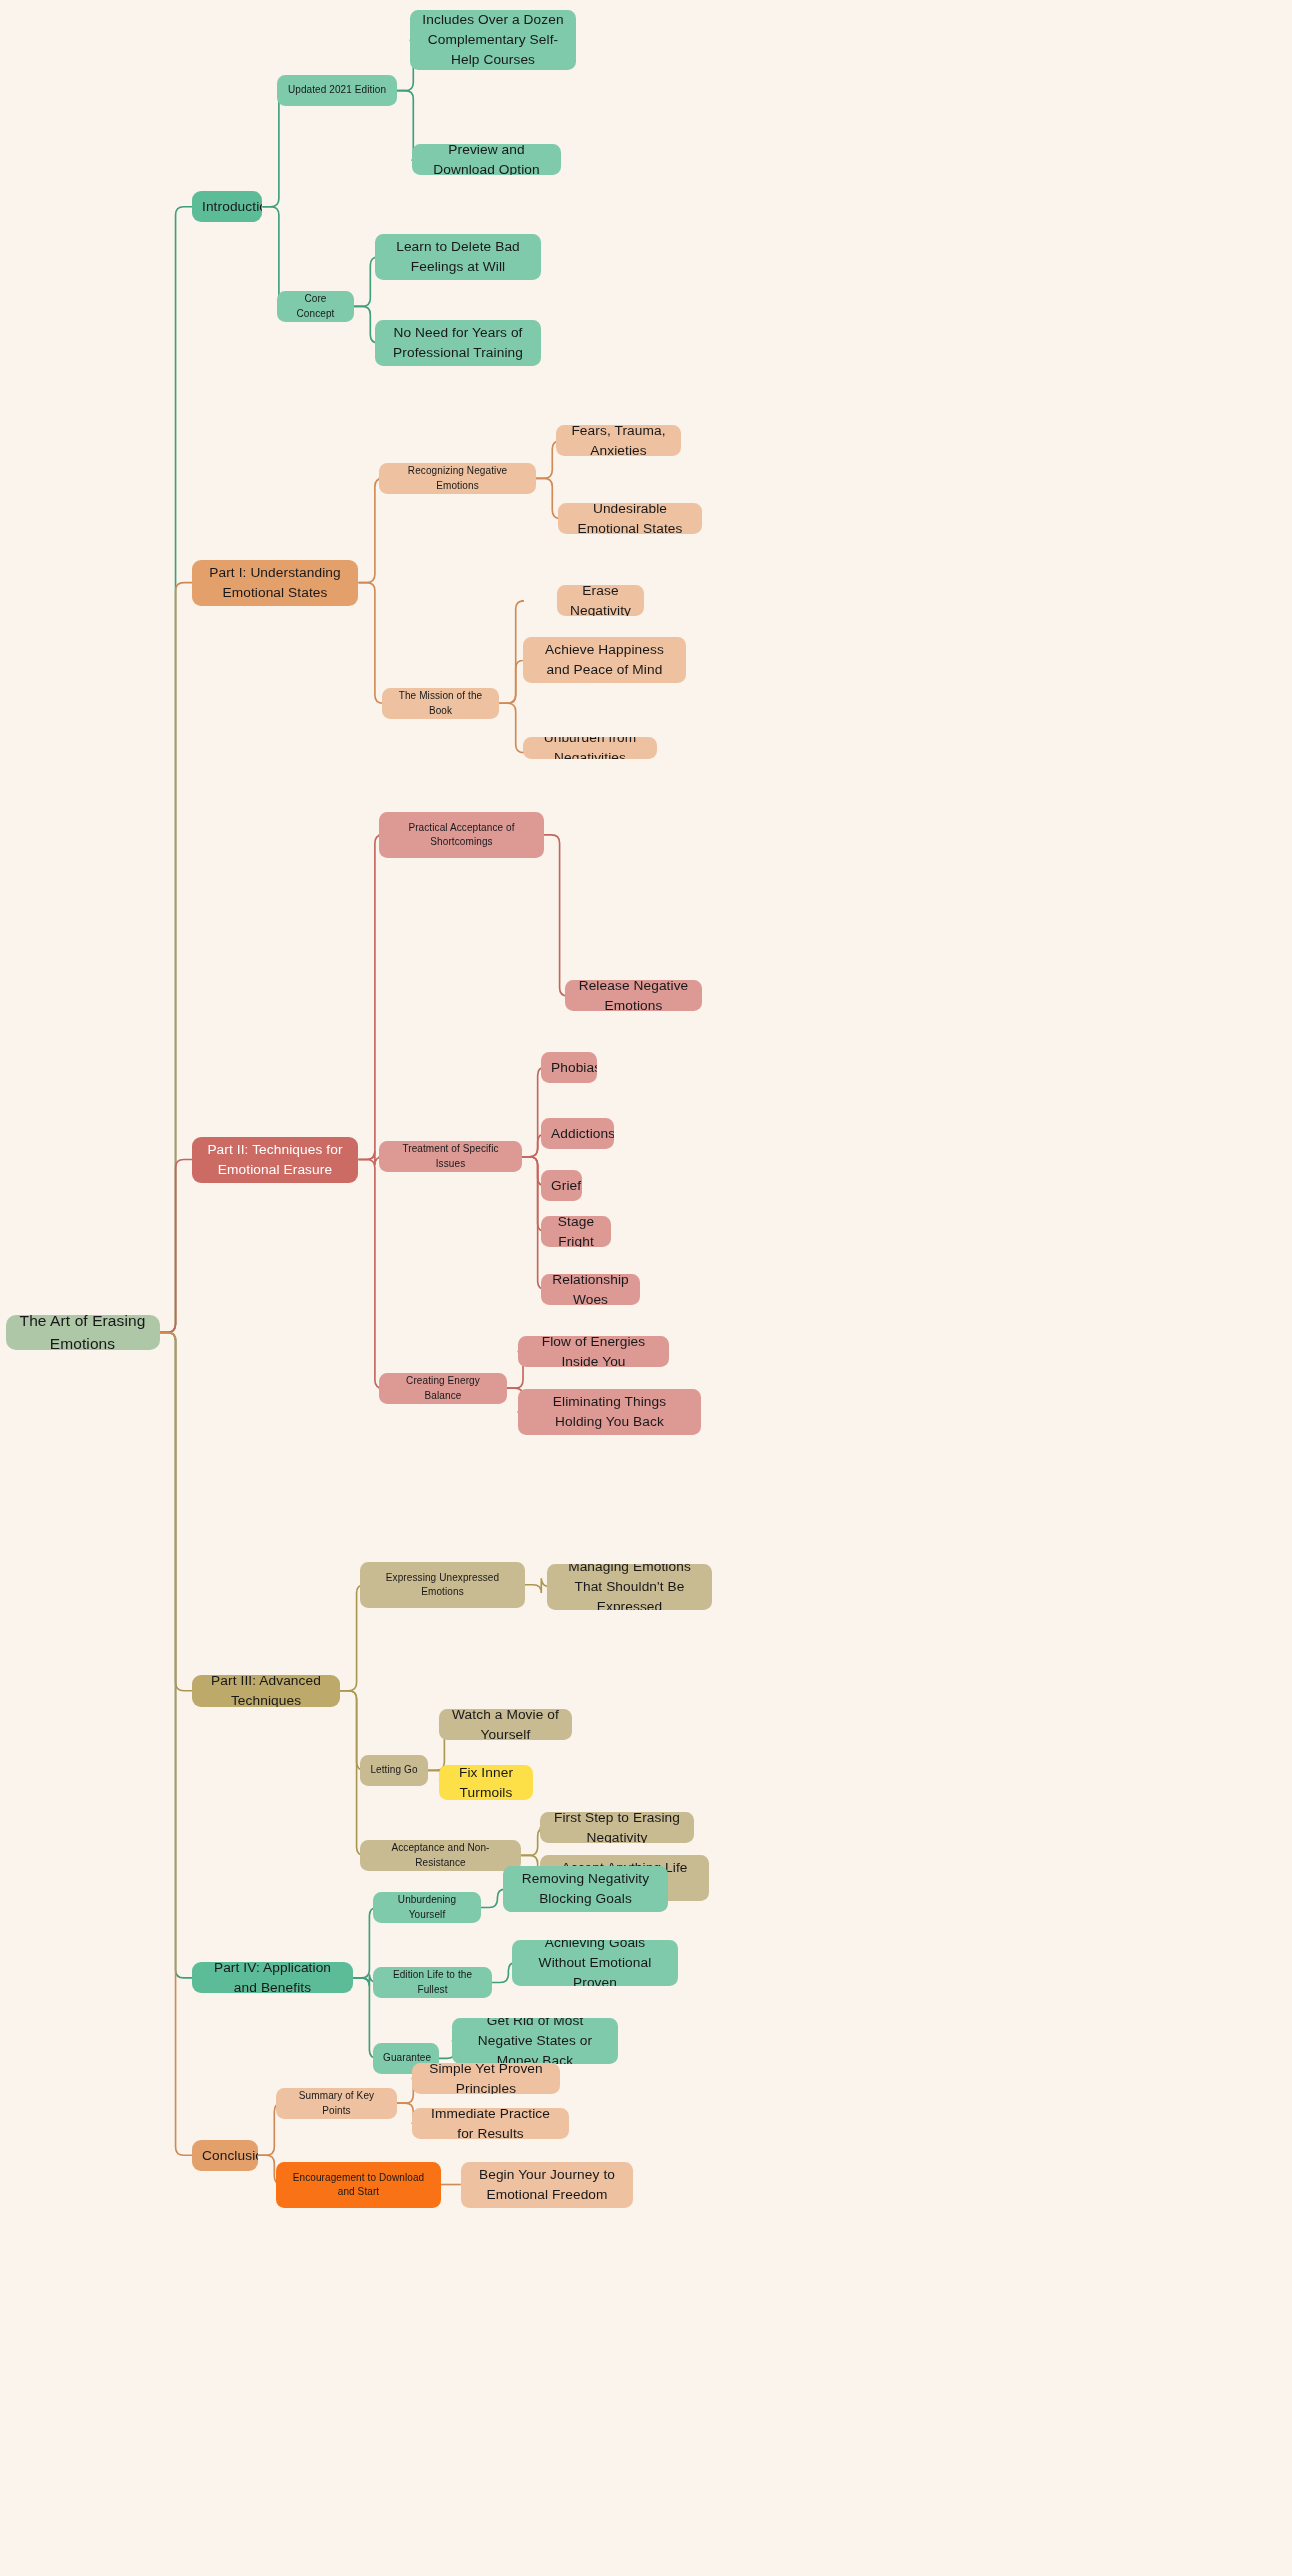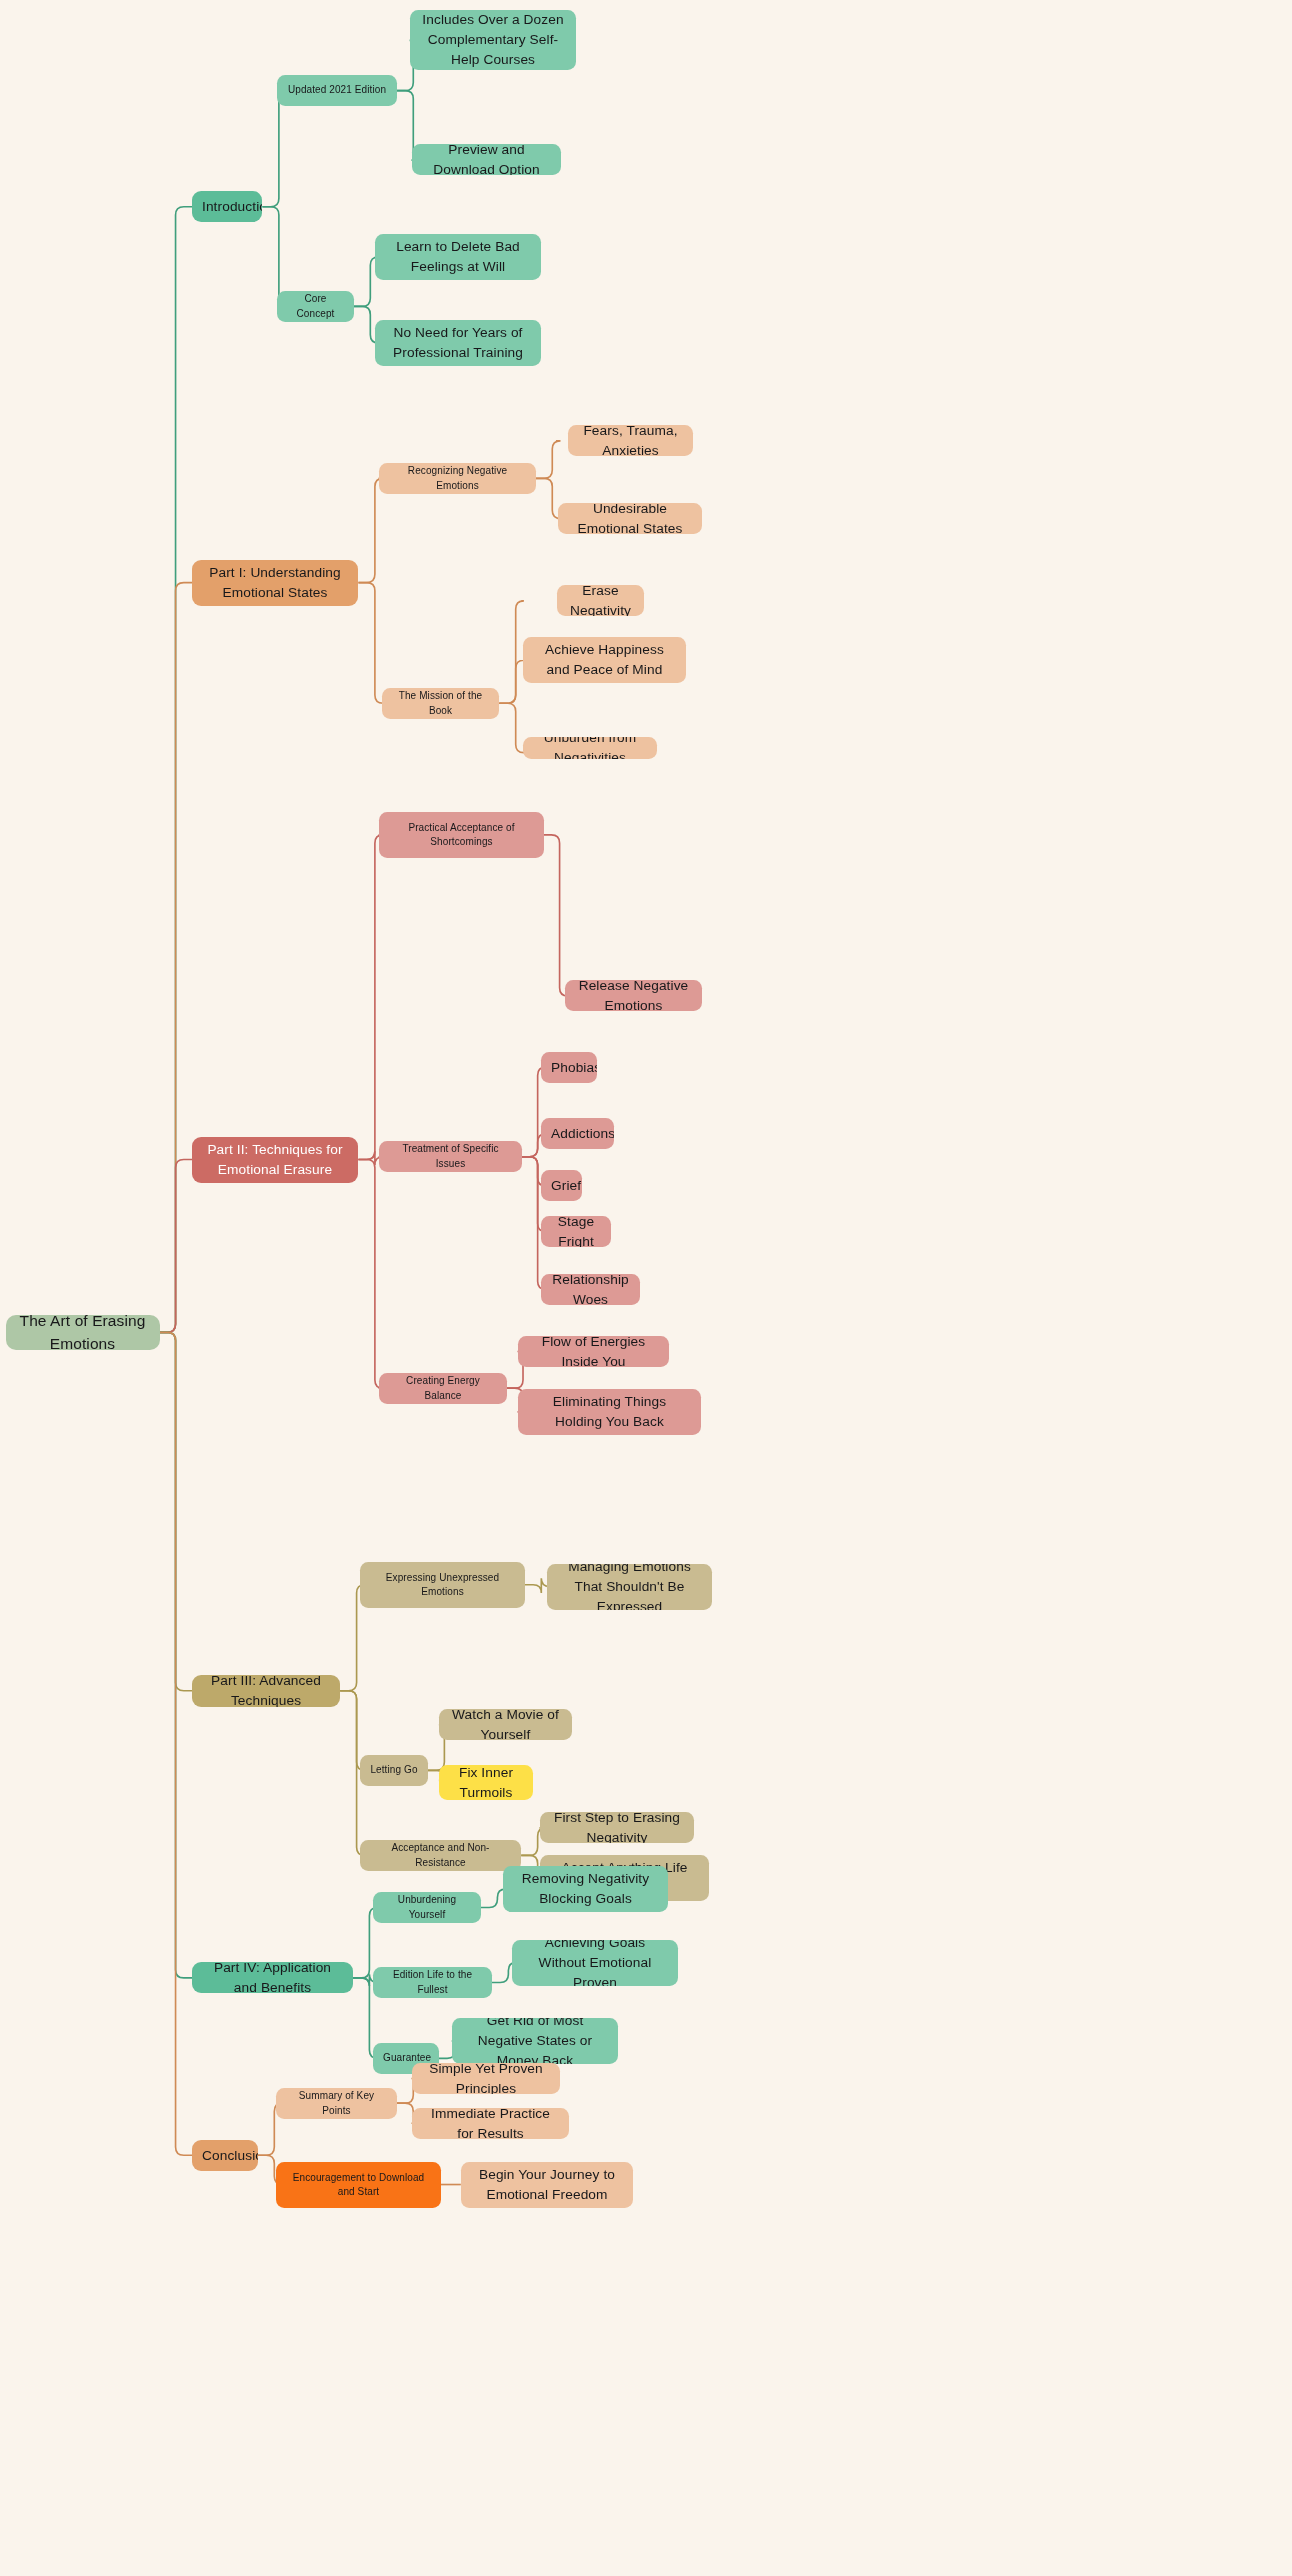--- a/index.html
+++ b/index.html
@@ -127,21 +127,21 @@
       </div>
       <div class="node lvl3" style="left: 375px; top: 320px; width: 166px; height: 46px; background: rgb(127, 202, 171);">
         <span>No Need for Years of Professional Training</span>
       </div>
       <div class="node lvl1" style="left: 192px; top: 560px; width: 166px; height: 46px; background: rgb(227, 160, 106);">
         <span>Part I: Understanding Emotional States</span>
       </div>
       <div class="node lvl2" style="left: 379px; top: 463px; width: 157px; height: 31px; background: rgb(238, 194, 160);">
         <span>Recognizing Negative Emotions</span>
       </div>
-      <div class="node lvl3" style="left: 556px; top: 425px; width: 125px; height: 31px; background: rgb(238, 194, 160); margin-left: 12px;">
+      <div class="node lvl3" style="left: 556px; top: 425px; width: 125px; height: 31px; background: rgb(238, 194, 160);">
         <span>Fears, Trauma, Anxieties</span>
       </div>
       <div class="node lvl3" style="left: 558px; top: 503px; width: 144px; height: 31px; background: rgb(238, 194, 160);">
         <span>Undesirable Emotional States</span>
       </div>
       <div class="node lvl2" style="left: 382px; top: 688px; width: 117px; height: 31px; background: rgb(238, 194, 160);">
         <span>The Mission of the Book</span>
       </div>
       <div class="node lvl3" style="left: 521px; top: 585px; width: 87px; height: 31px; background: rgb(238, 194, 160); margin-left: 36px;">
         <span>Erase Negativity</span>

